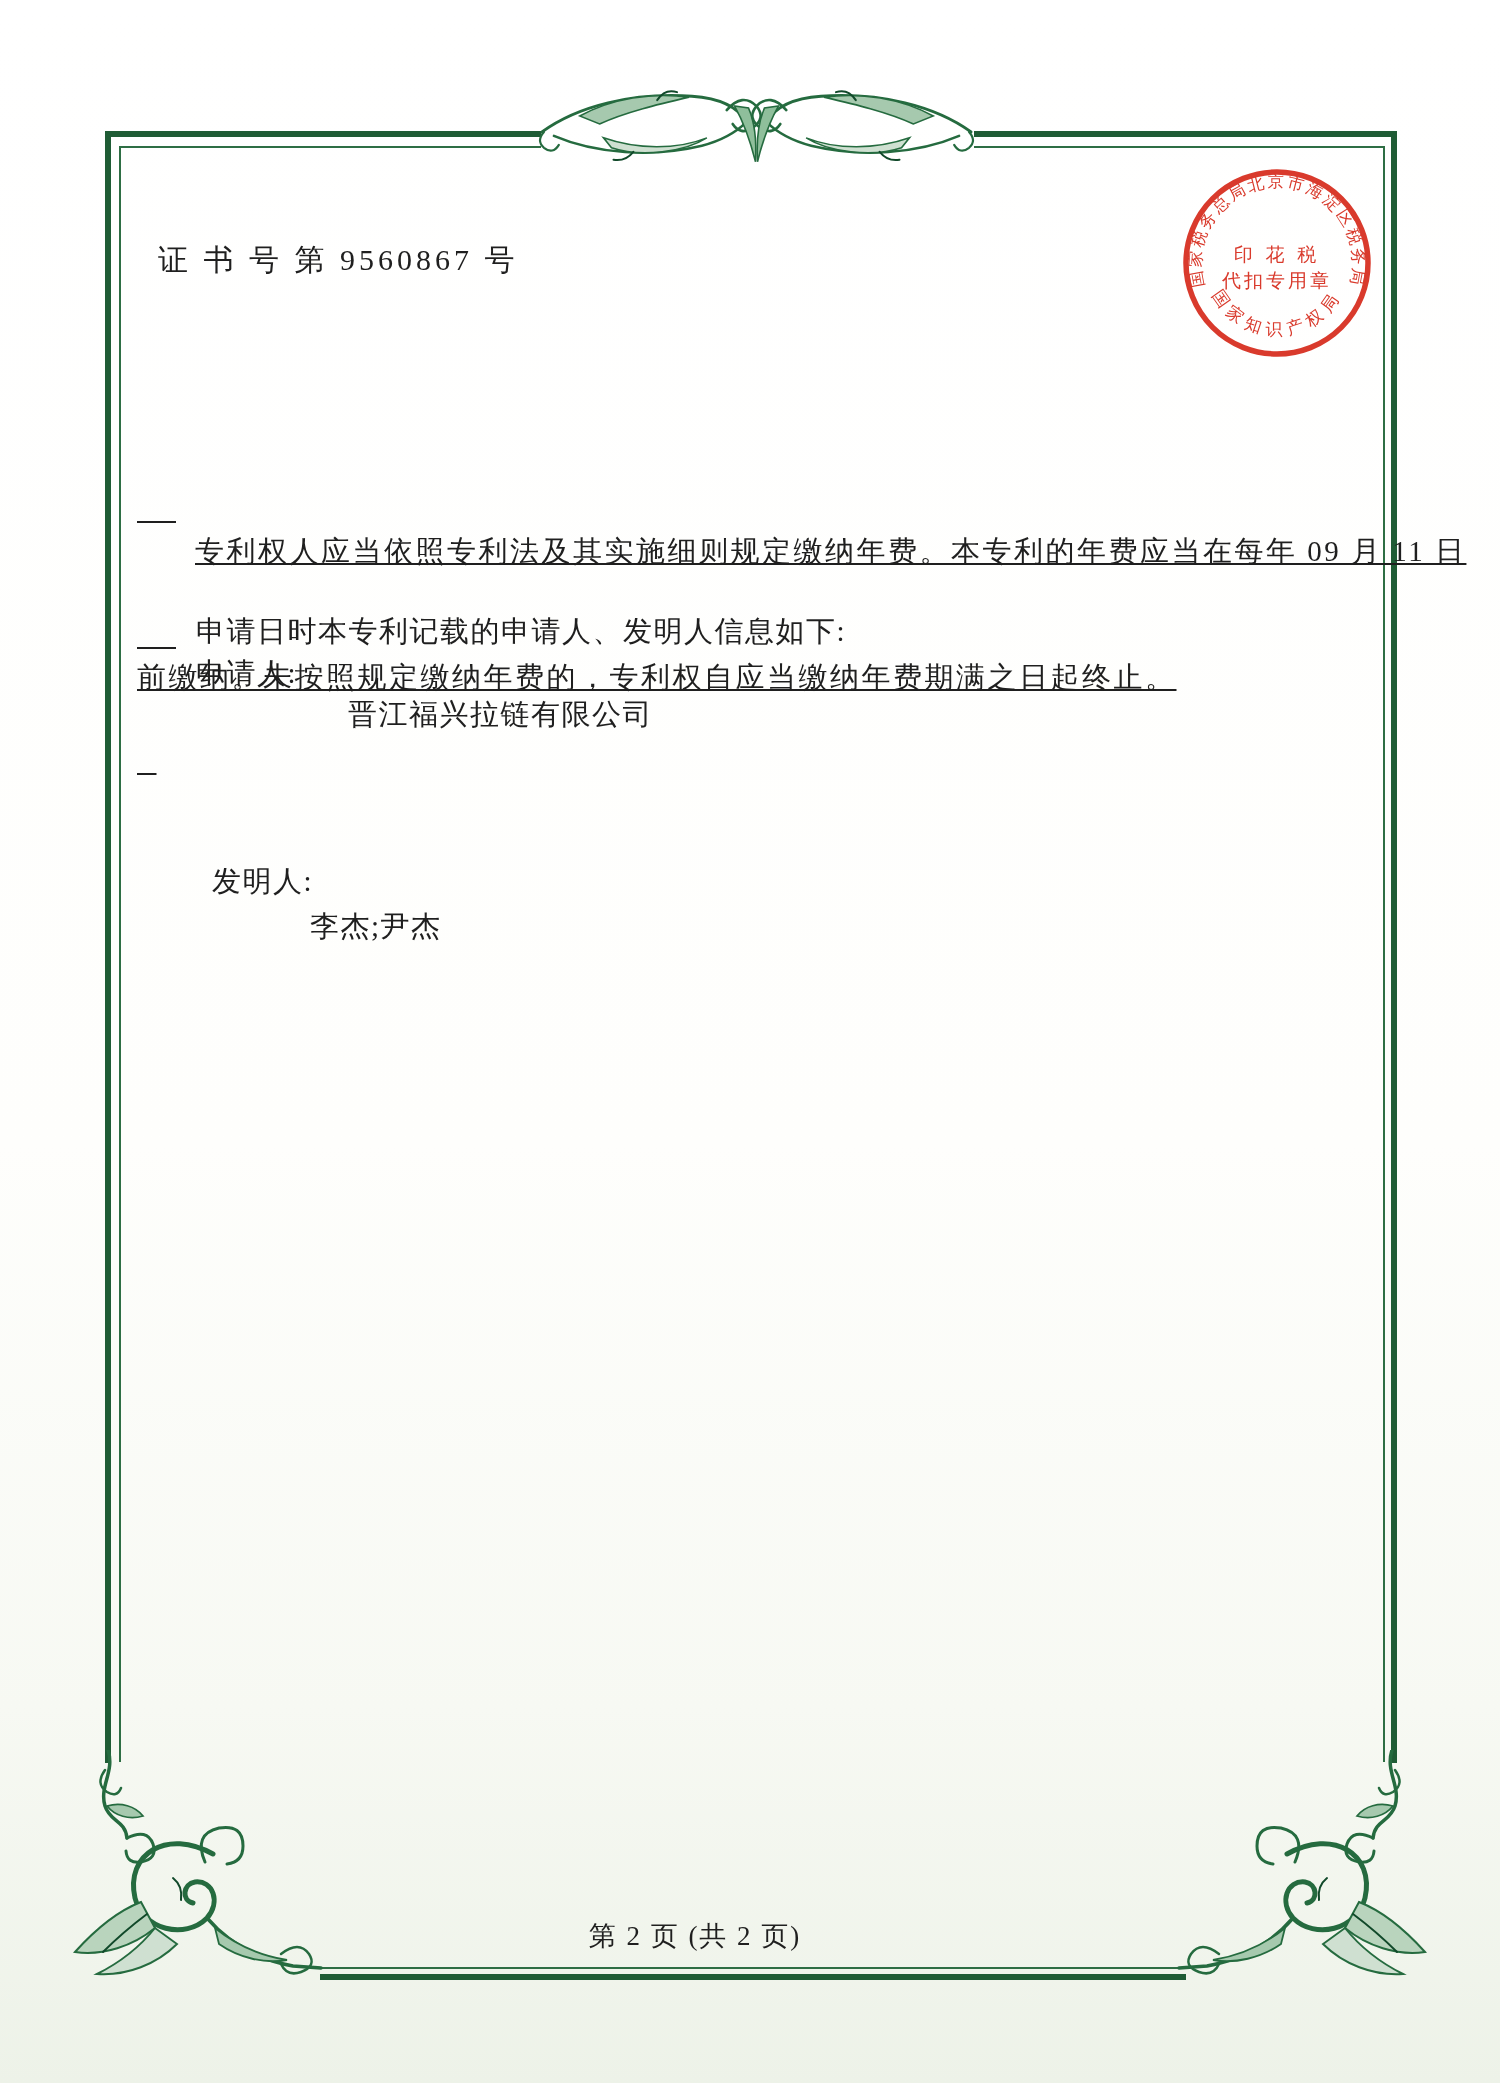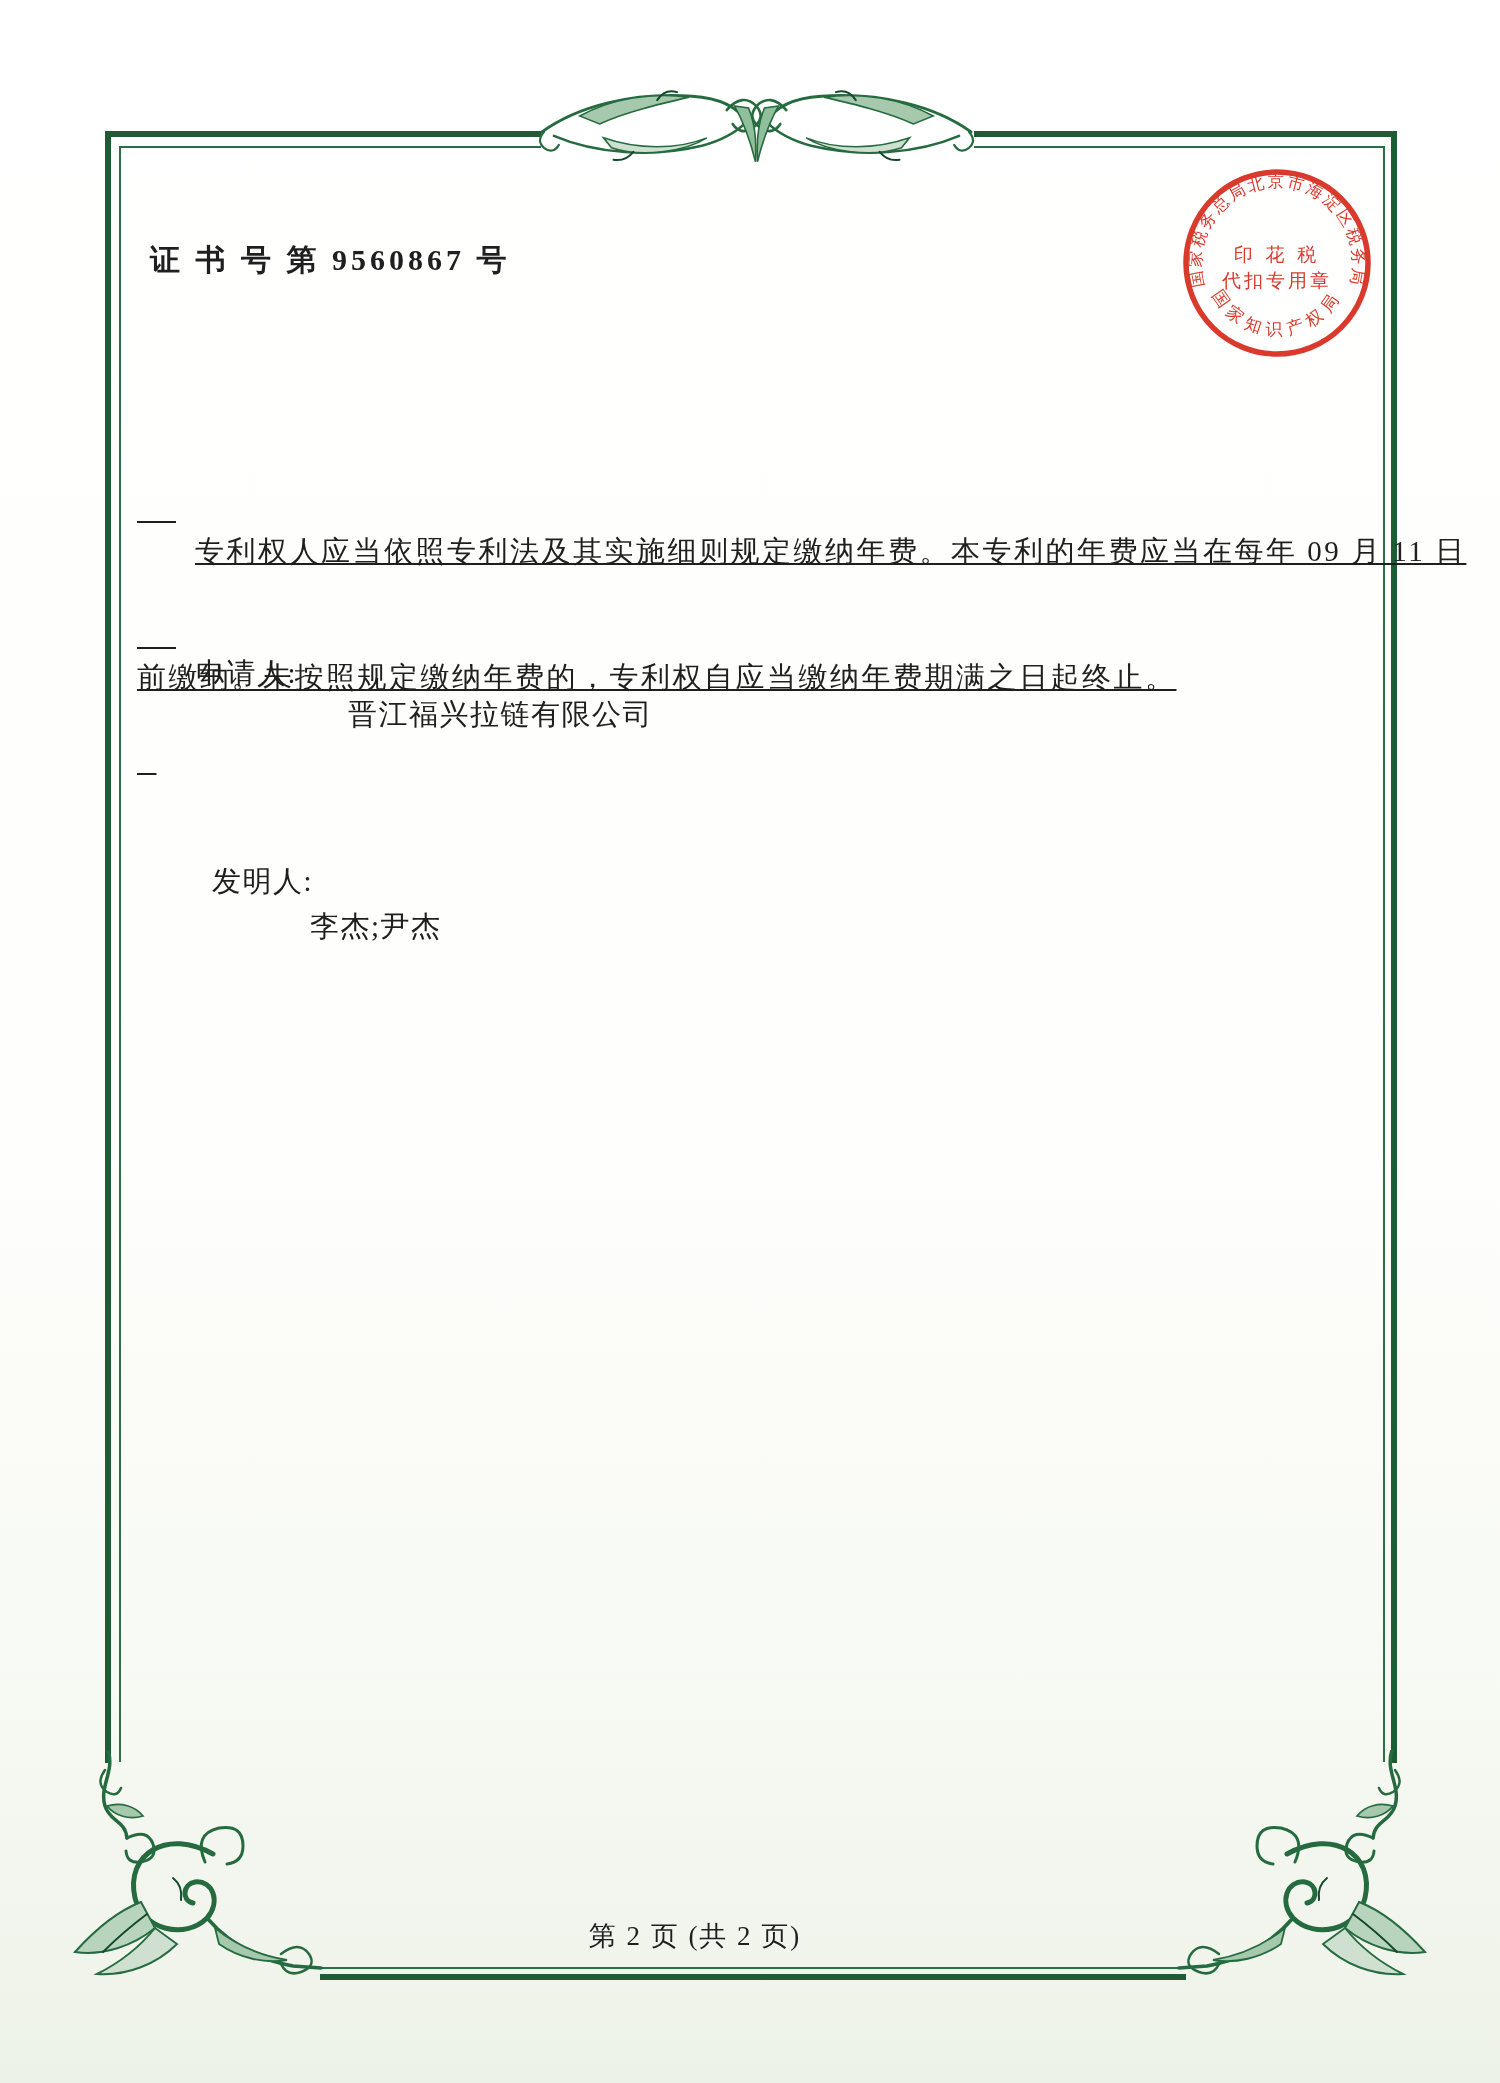--- a/index.html
+++ b/index.html
@@ -6,21 +6,21 @@
   html,body { background:#ffffff; }
   .page {
     position:relative; width:1500px; height:2083px; overflow:hidden;
     background:linear-gradient(180deg,#ffffff 0%,#fefefc 55%,#f7f9f3 82%,#edf2e8 100%);
     font-family:"Liberation Serif","DejaVu Serif",serif;
     color:#1f1f1f;
   }
   .seg { position:absolute; background:#1f5c35; }
   .seg.inner { background:#2e6e44; }
   .txt { position:absolute; white-space:pre; }
-  .cert-no { left:150px; top:240px; font-size:30px; letter-spacing:4px;font-weight:bold; }
+  .cert-no { left:158px; top:240px; font-size:30px; letter-spacing:4px; }
   .body-par { left:137px; top:446px; width:1270px; font-size:29px; line-height:42px; letter-spacing:2.5px;text-decoration:underline; }
   .body-par .indent { padding-left:58px; }
   .info-intro { left:196px; top:612px; font-size:29px; letter-spacing:1.5px; }
   .applicant-label { left:196px; top:654px; font-size:29px; letter-spacing:1.5px; }
   .applicant-name { left:310px; top:695px; font-size:29px; letter-spacing:1.5px;margin-left:38px; }
   .inventor-label { left:196px; top:862px; font-size:29px; letter-spacing:1.5px;margin-left:16px; }
   .inventor-names { left:310px; top:907px; font-size:29px; letter-spacing:1.5px; }
   .footer { position:absolute; left:0; top:1918px; width:1390px; text-align:center; font-size:27px; letter-spacing:2px;font-family:Liberation Serif, serif; }
   .stamp-svg { position:absolute; left:1177px; top:163px; width:200px; height:200px; }
   .orn-top { position:absolute; left:538px; top:66px; width:437px; height:104px; }
@@ -109,20 +109,21 @@
     </text>
   </svg>
 
   <div class="txt cert-no">证 书 号 第 9560867 号</div>
 
   <div class="txt body-par">
     <div class="indent">专利权人应当依照专利法及其实施细则规定缴纳年费。本专利的年费应当在每年 09 月 11 日</div>
     <div>前缴纳。未按照规定缴纳年费的，专利权自应当缴纳年费期满之日起终止。</div>
   </div>
 
+  <div class="txt info-intro">申请日时本专利记载的申请人、发明人信息如下:</div>
   <div class="txt applicant-label">申请人:</div>
   <div class="txt applicant-name">晋江福兴拉链有限公司</div>
   <div class="txt inventor-label">发明人:</div>
   <div class="txt inventor-names">李杰;尹杰</div>
 
   <div class="footer">第 2 页 (共 2 页)</div>
 
 </div>
 
 </body></html>

